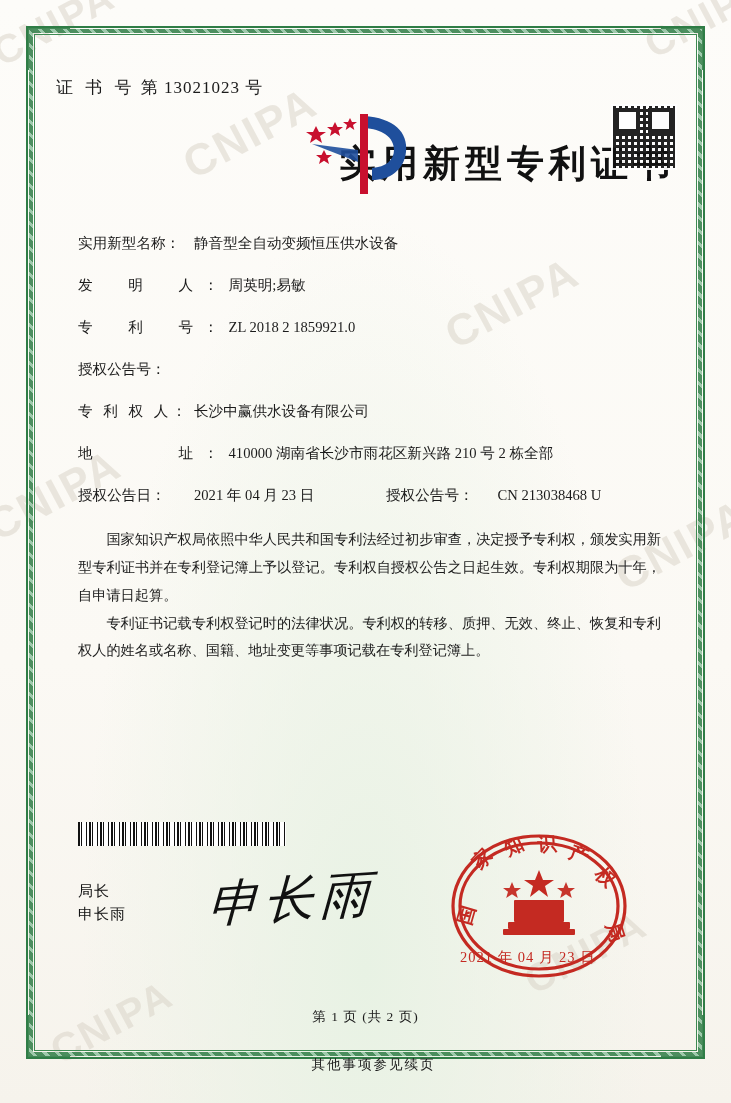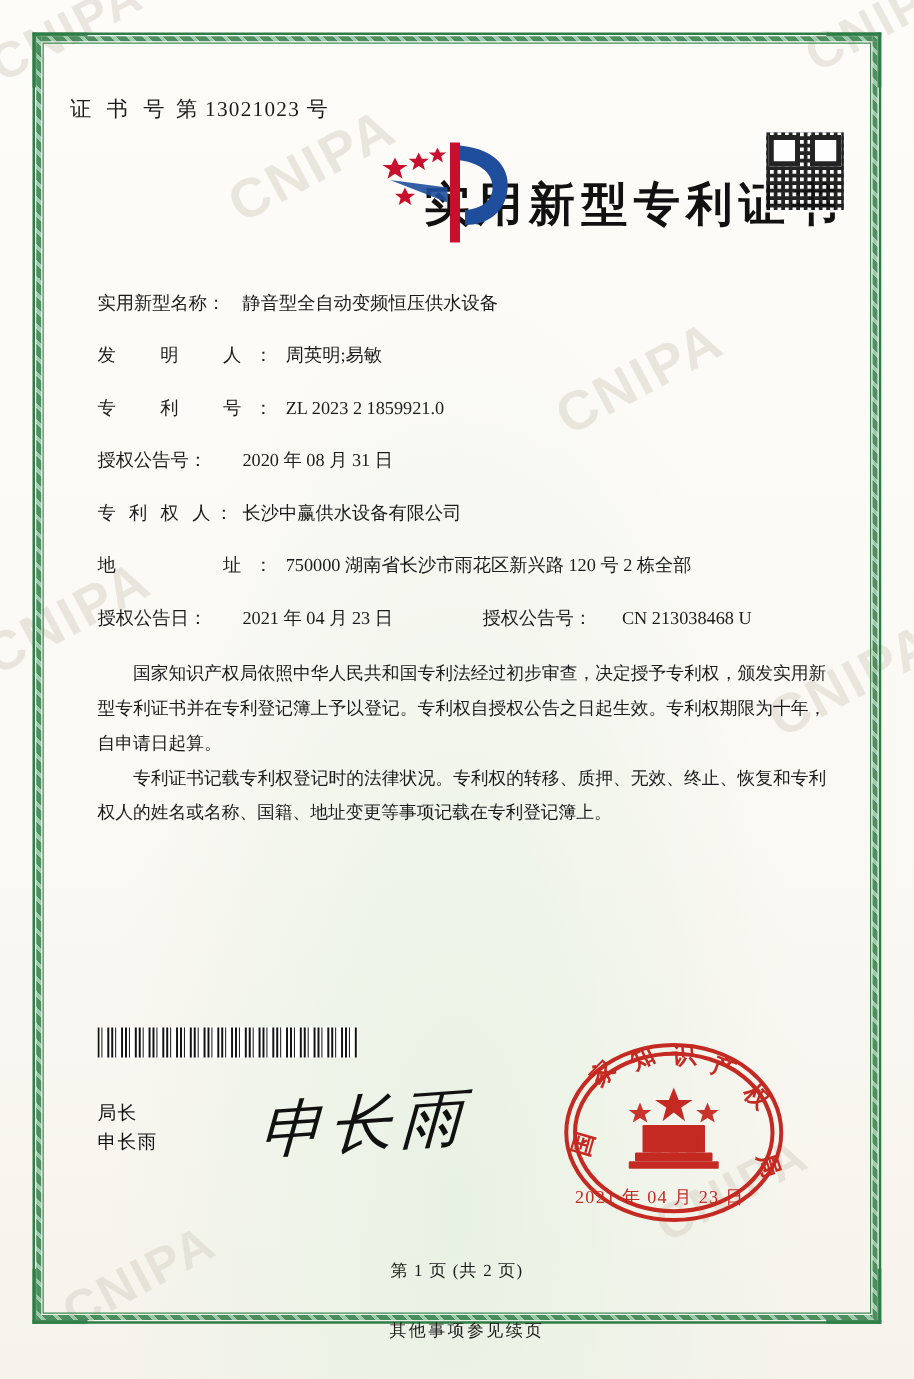--- a/index.html
+++ b/index.html
@@ -267,36 +267,35 @@
         <span class="fvalue">静音型全自动变频恒压供水设备</span>
       </div>
 
       <div class="frow">
         <span class="flabel sp2">发　明　人：</span>
         <span class="fvalue">周英明;易敏</span>
       </div>
 
       <div class="frow">
         <span class="flabel sp3">专　利　号：</span>
-        <span class="fvalue">ZL 2023 2 1859921.0</span>
+        <span class="fvalue">ZL 2018 2 1859921.0</span>
       </div>
 
       <div class="frow">
         <span class="flabel sp1">授权公告号：</span>
-        <span class="fvalue">2020 年 08 月 31 日</span>
       </div>
 
       <div class="frow">
         <span class="flabel sp4">专 利 权 人：</span>
         <span class="fvalue">长沙中赢供水设备有限公司</span>
       </div>
 
       <div class="frow">
         <span class="flabel sp2">地　　　址：</span>
-        <span class="fvalue">750000 湖南省长沙市雨花区新兴路 120 号 2 栋全部</span>
+        <span class="fvalue">410000 湖南省长沙市雨花区新兴路 210 号 2 栋全部</span>
       </div>
 
       <div class="frow two">
         <span class="flabel sp1">授权公告日：</span>
         <span class="fvalue">2021 年 04 月 23 日</span>
         <span class="flabel2">授权公告号：</span>
         <span class="fvalue2">CN 213038468 U</span>
       </div>
 
     </div>

